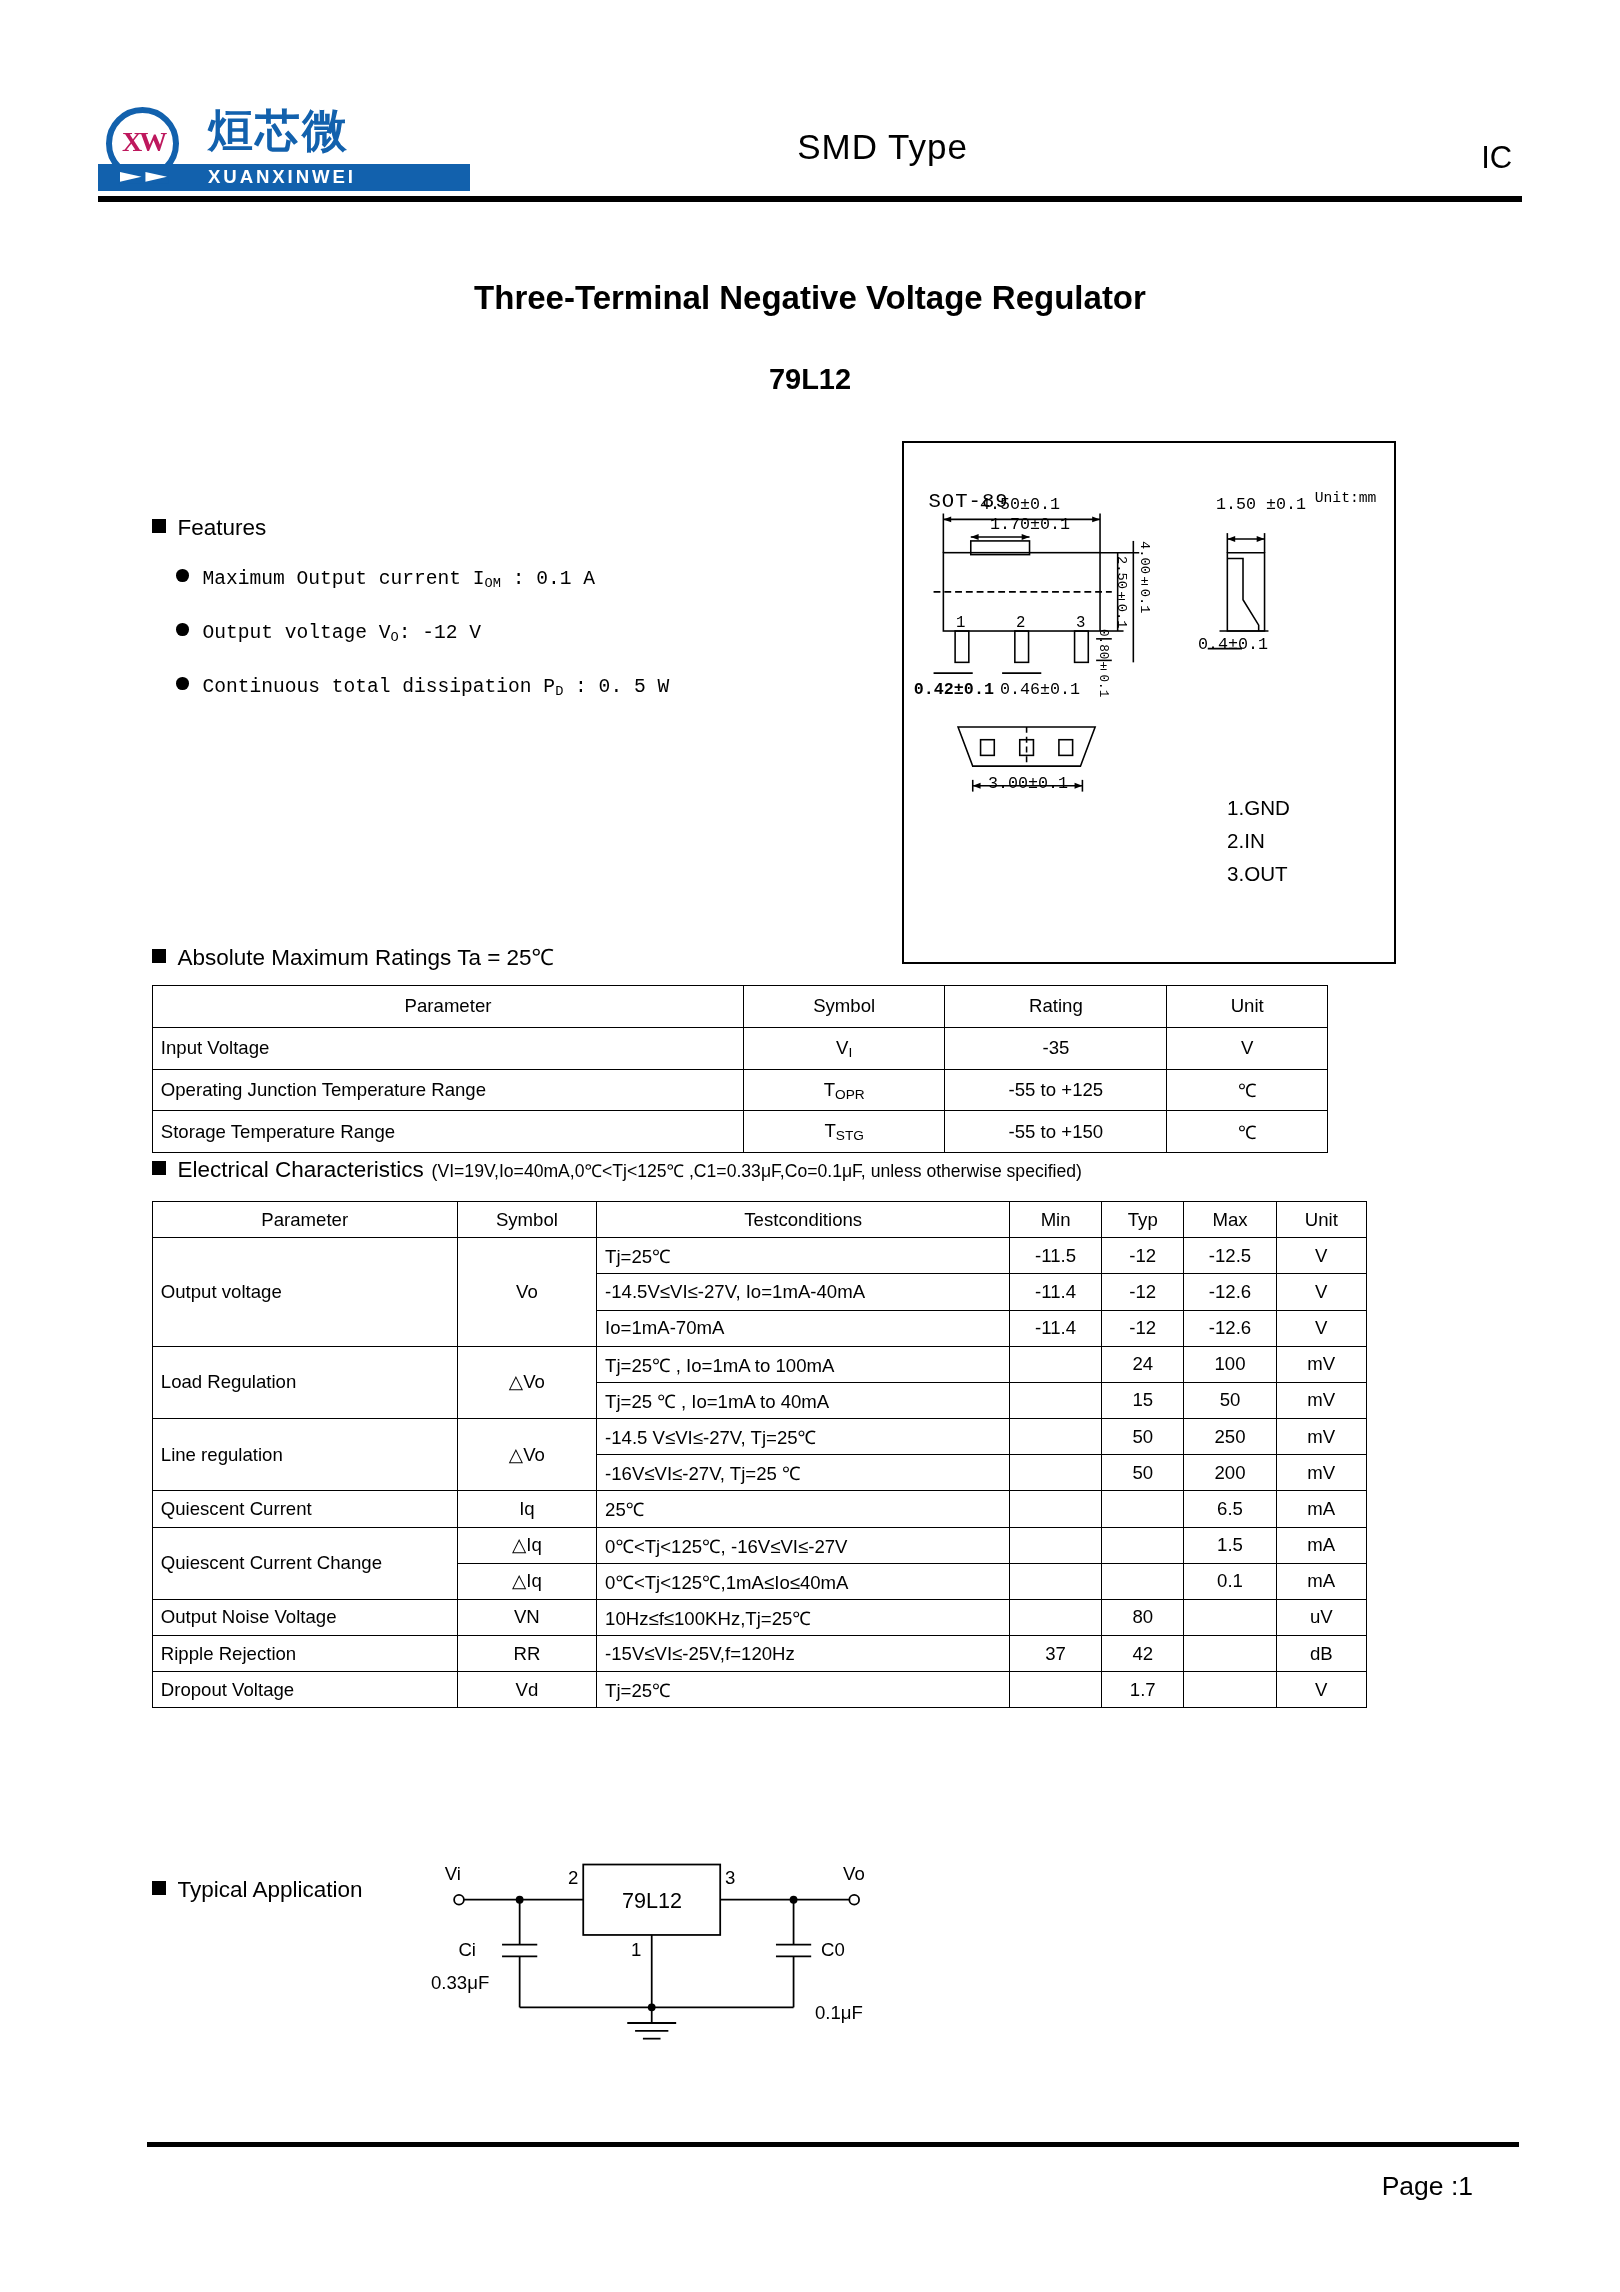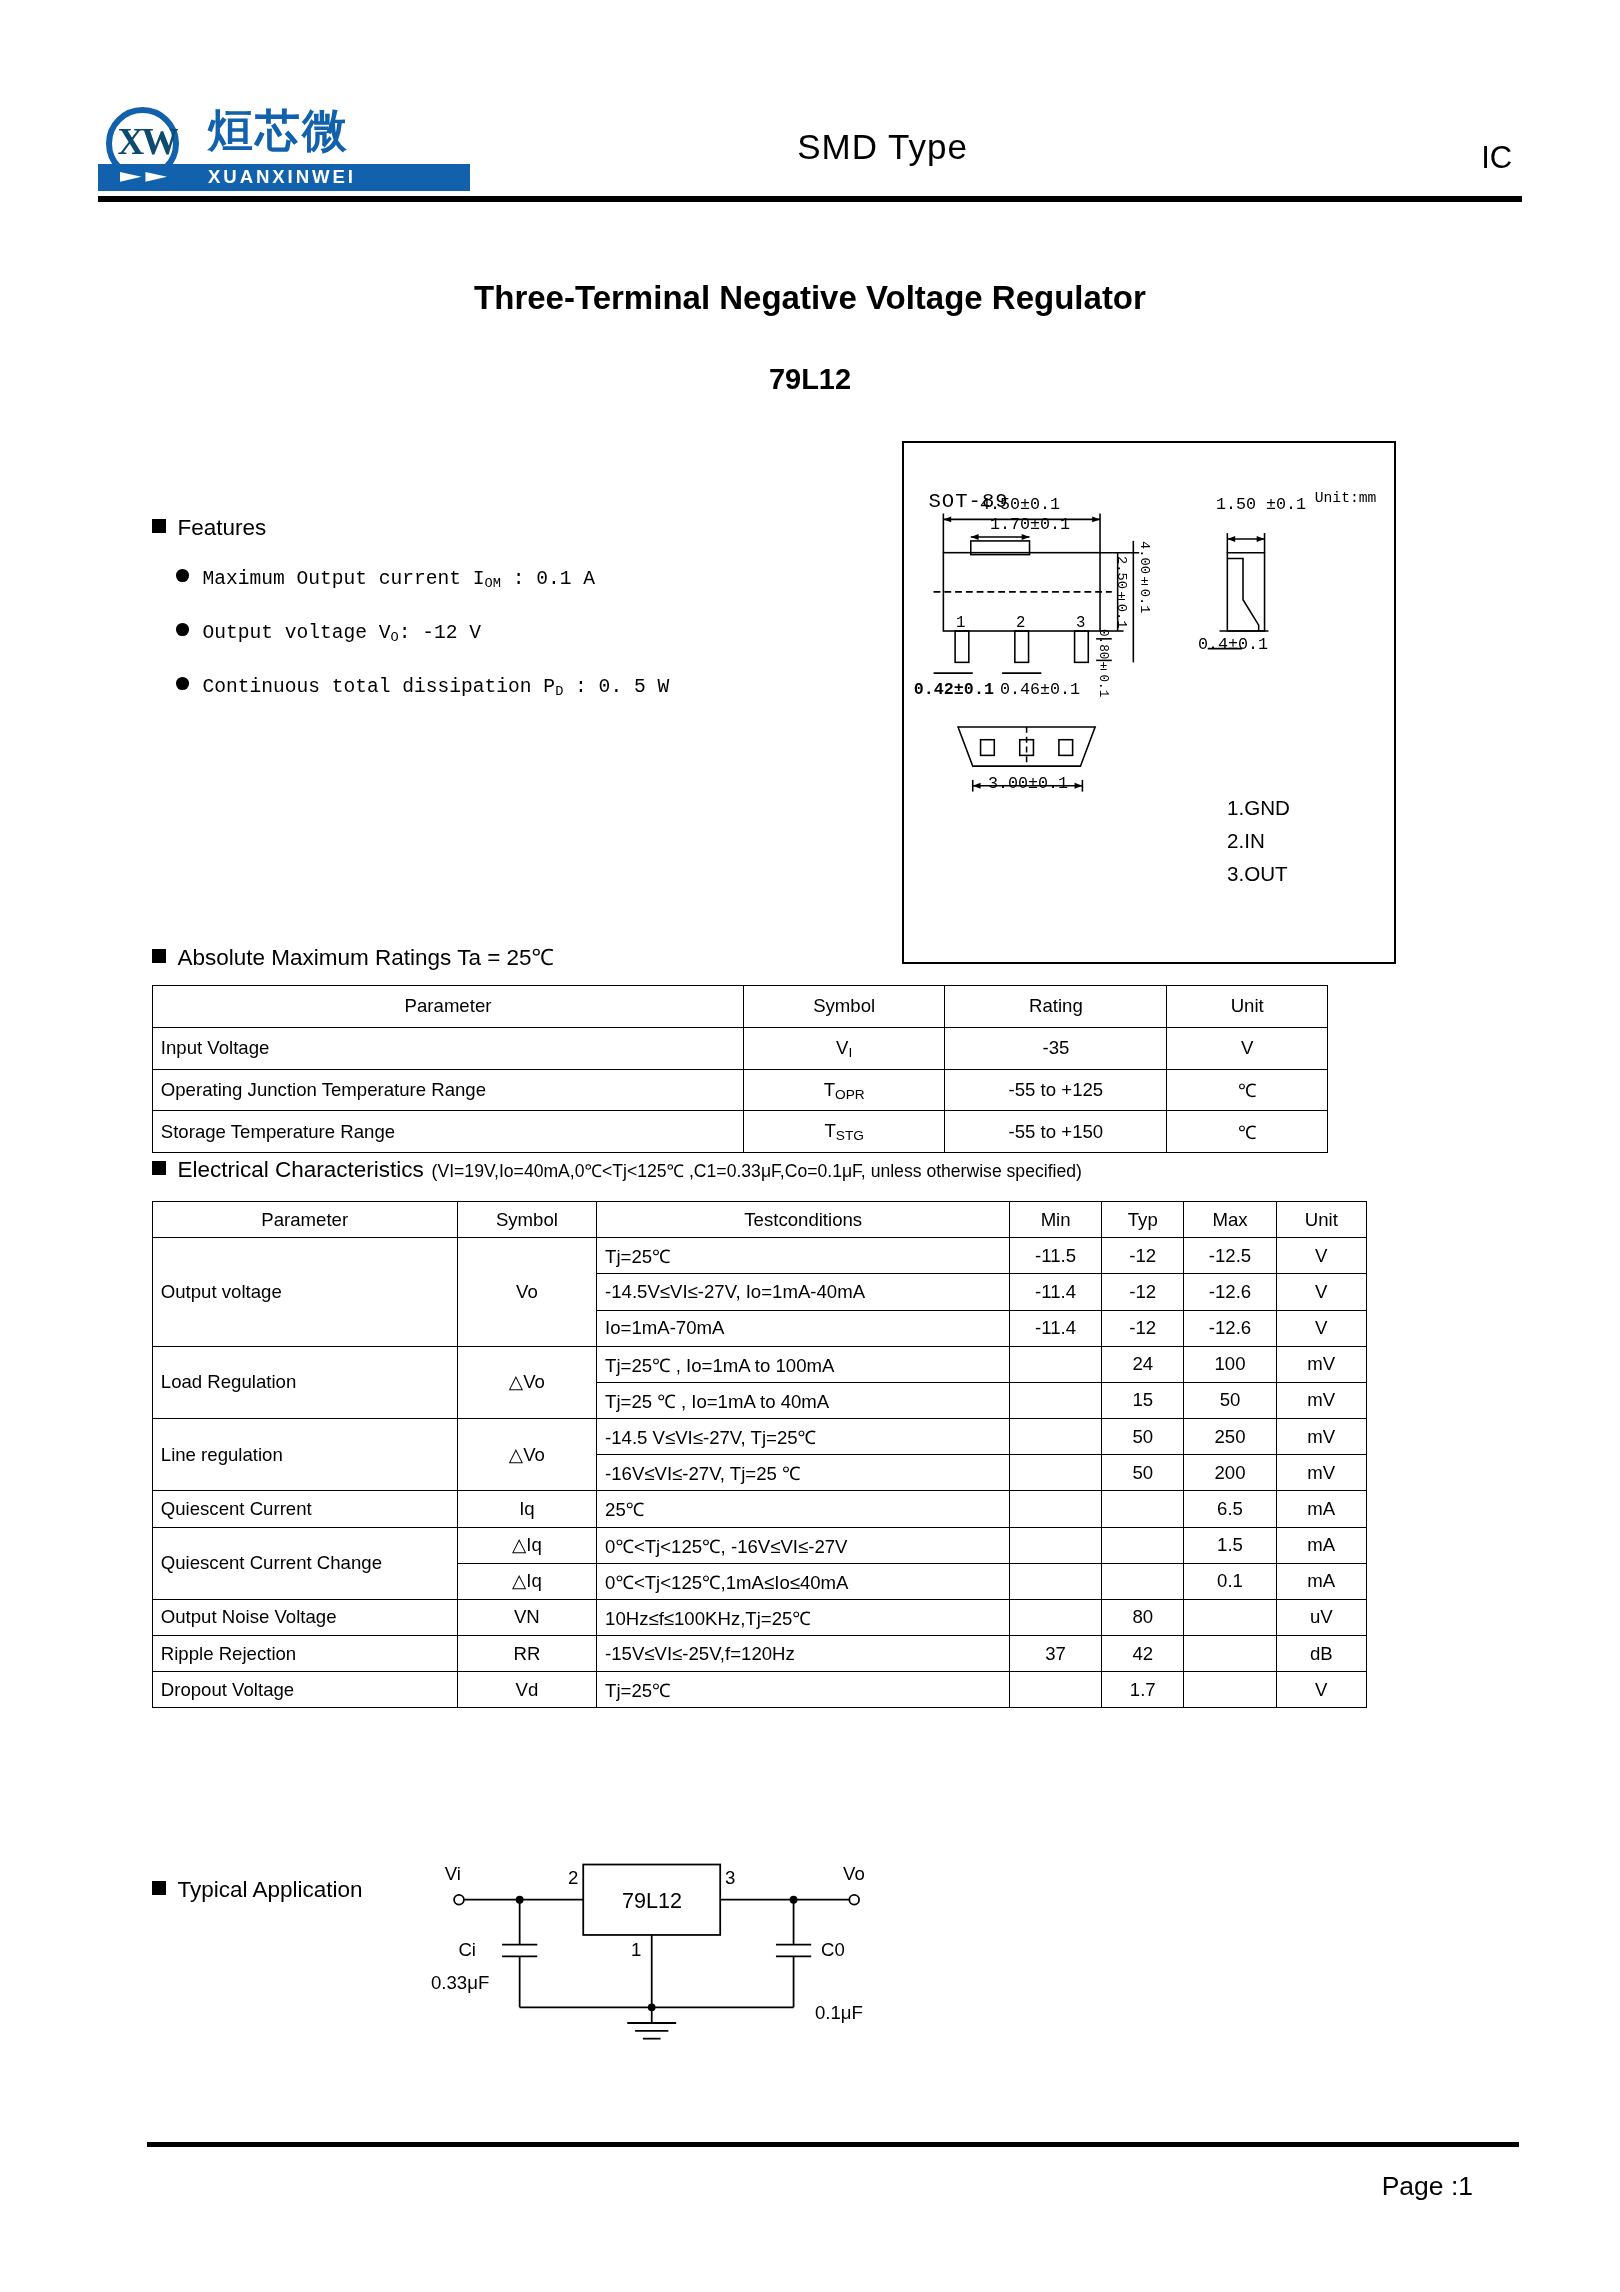--- a/index.html
+++ b/index.html
@@ -45,22 +45,22 @@
     left: 7.8px; top: 3.9px;
     width: 73px; height: 73px;
     border: 6.9px solid #1261ad;
     border-radius: 50%;
     box-sizing: border-box;
   }
   .logo-xw {
     position: absolute;
     left: 19.6px; top: 19.6px;
     width: 51px; height: 39px;
-    color: #0c4a6e;
-    font-size: 37px;
+    color: #be185d;
+    font-size: 28px;
     font-weight: bold;
     font-family: "Liberation Serif", serif;
     letter-spacing: -2.9px;
     line-height: 39px;
     text-align: center;
   }
   .logo-cn {
     position: absolute;
     left: 110px; top: 7.8px;
     font-size: 45px;

